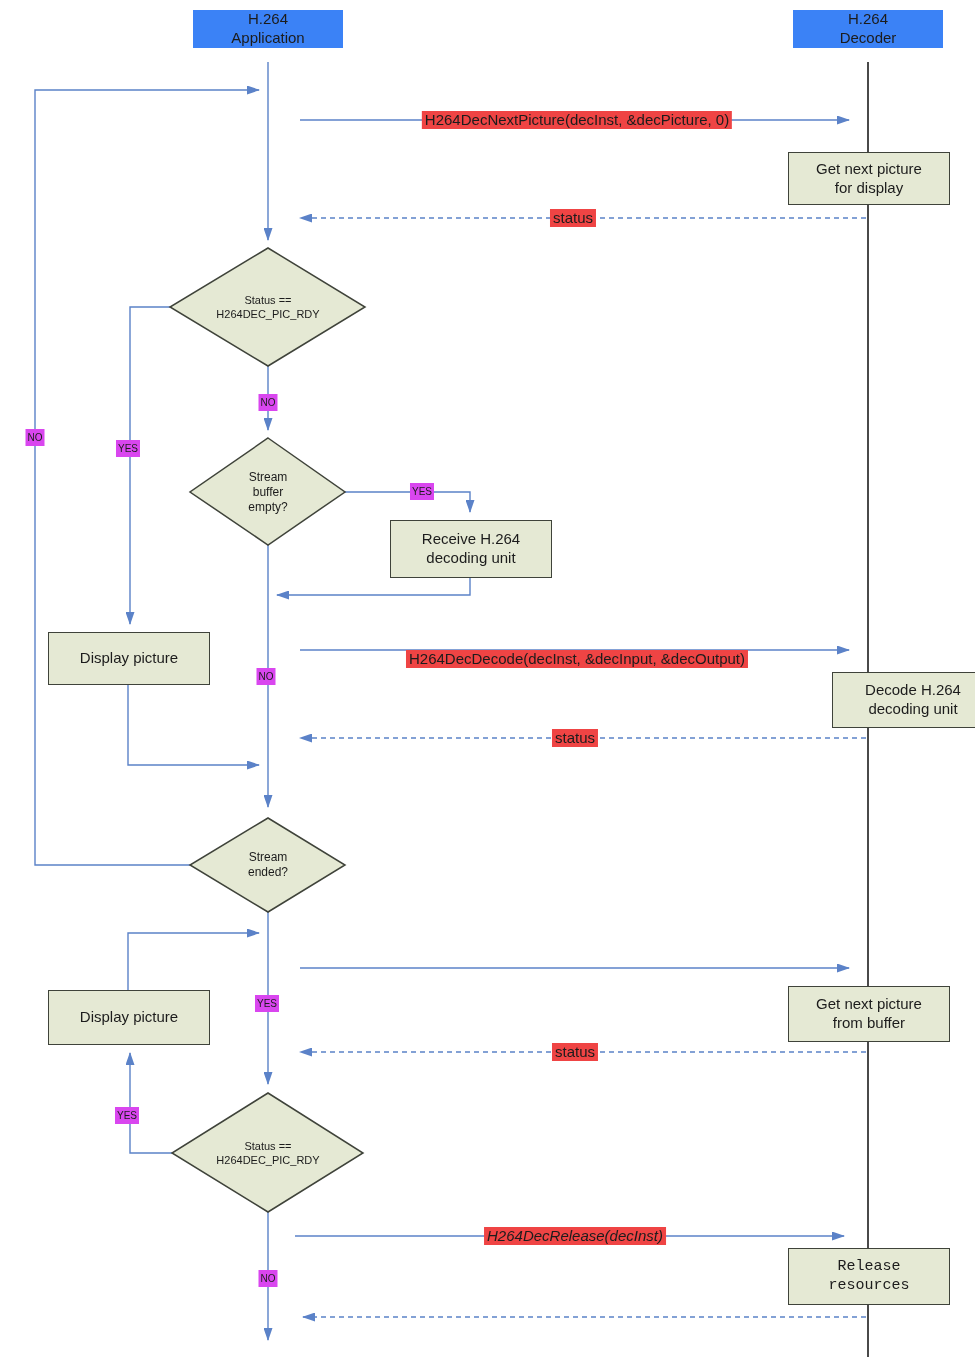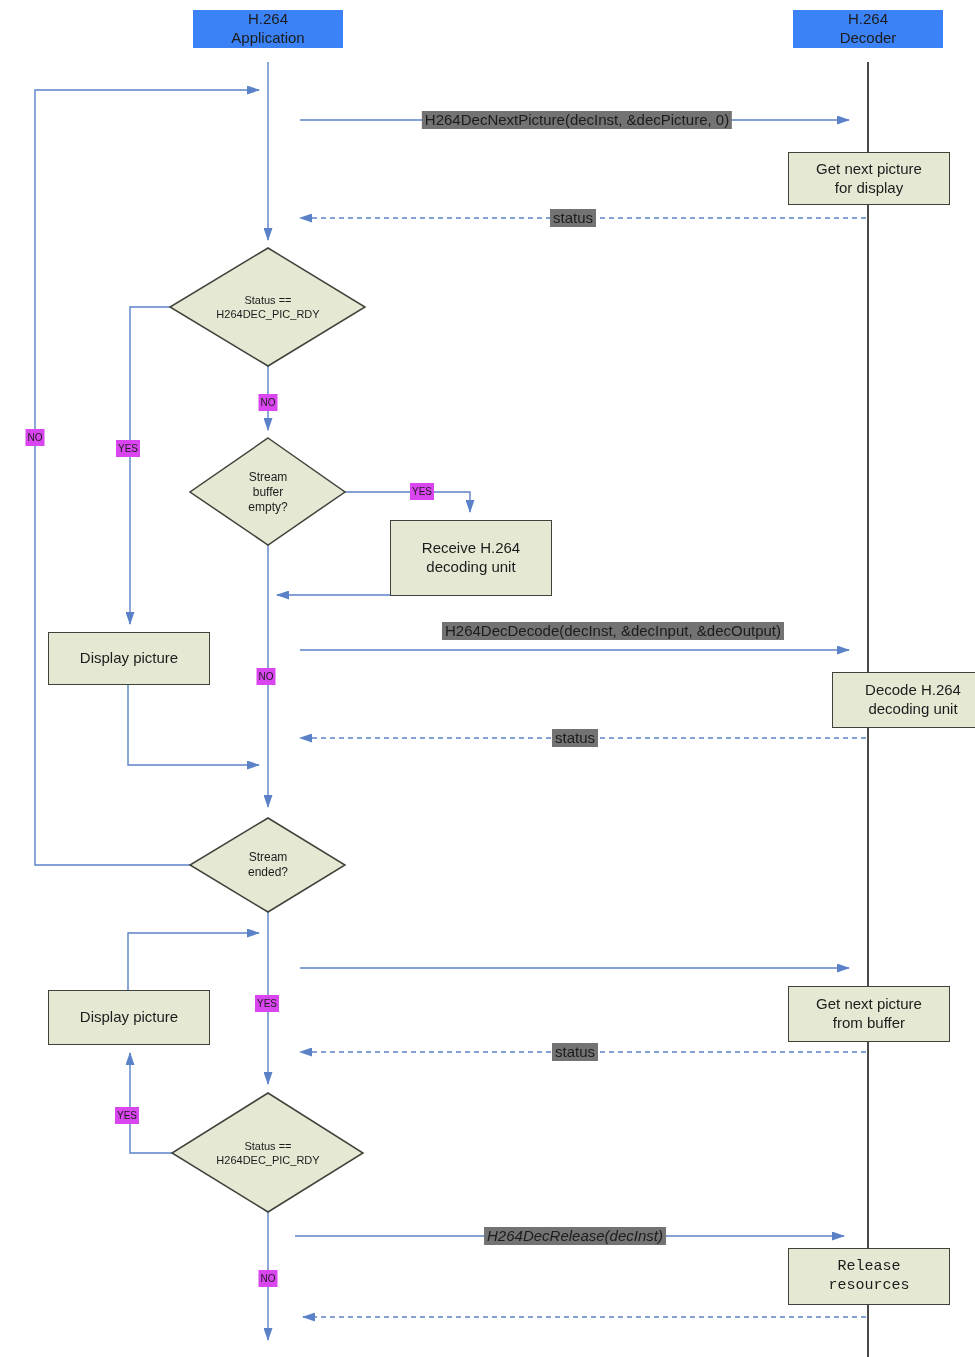--- a/index.html
+++ b/index.html
@@ -35,21 +35,21 @@
   .process {
     position: absolute; z-index: 2;
     background: var(--shape-fill);
     border: 1.5px solid var(--shape-border);
     display: flex; align-items: center; justify-content: center;
     text-align: center; font-size: 15px; line-height: 1.25;
     white-space: pre-line; color: var(--text);
   }
   .msg-label {
     position: absolute; z-index: 2; transform: translateX(-50%);
-    background: #737373; padding: 0 3px; font-size: 15px; line-height: 18px;
+    background: #ef4444; padding: 0 3px; font-size: 15px; line-height: 18px;
     white-space: nowrap; color: var(--text);
   }
   .branch-label {
     position: absolute; z-index: 2; transform: translateX(-50%);
     background: #d946ef; padding: 0 2px; font-size: 10px; line-height: 17px;
     color: var(--text);
   }
   .diamond-label {
     position: absolute; z-index: 2;
     display: flex; align-items: center; justify-content: center;
@@ -114,21 +114,21 @@
     <polygon class="shape" points="268,1093 363,1153 268,1212 172,1153"></polygon>
   </svg>
 
   <div class="abs actor-label" style="left:193px; top:10px;">H.264
 Application</div>
   <div class="abs actor-label" style="left:793px; top:10px;">H.264
 Decoder</div>
 
   <div class="process" style="left:788px; top:152px; width:162px; height:53px;">Get next picture
 for display</div>
-  <div class="process" style="left:390px; top:520px; width:162px; height:76px;">Receive H.264
+  <div class="process" style="left:390px; top:520px; width:162px; height:58px;">Receive H.264
 decoding unit</div>
   <div class="process" style="left:48px; top:632px; width:162px; height:53px;">Display picture</div>
   <div class="process" style="left:832px; top:672px; width:162px; height:56px;">Decode H.264
 decoding unit</div>
   <div class="process" style="left:788px; top:986px; width:162px; height:56px;">Get next picture
 from buffer</div>
   <div class="process" style="left:48px; top:990px; width:162px; height:55px;">Display picture</div>
   <div class="process" style="left:788px; top:1248px; width:162px; height:57px;font-family:Liberation Mono, monospace;">Release
 resources</div>
 
@@ -137,21 +137,21 @@
   <div class="diamond-label mid" style="left:218px; top:452px; width:100px; height:80px;">Stream
 buffer
 empty?</div>
   <div class="diamond-label mid" style="left:208px; top:842px; width:120px; height:46px;">Stream
 ended?</div>
   <div class="diamond-label small" style="left:188px; top:1123px; width:160px; height:60px;">Status ==
 H264DEC_PIC_RDY</div>
 
   <div class="msg-label" style="left:577px; top:111px;">H264DecNextPicture(decInst, &amp;decPicture, 0)</div>
   <div class="msg-label" style="left:573px; top:209px;">status</div>
-  <div class="msg-label" style="left:577px; top:622px;margin-left:36px;">H264DecDecode(decInst, &amp;decInput, &amp;decOutput)</div>
+  <div class="msg-label" style="left:577px; top:650px;">H264DecDecode(decInst, &amp;decInput, &amp;decOutput)</div>
   <div class="msg-label" style="left:575px; top:729px;">status</div>
   <div class="msg-label" style="left:575px; top:1043px;">status</div>
   <div class="msg-label" style="left:575px; top:1227px;font-style:italic;">H264DecRelease(decInst)</div>
 
   <div class="branch-label" style="left:35px; top:429px;">NO</div>
   <div class="branch-label" style="left:128px; top:440px;">YES</div>
   <div class="branch-label" style="left:268px; top:394px;">NO</div>
   <div class="branch-label" style="left:422px; top:483px;">YES</div>
   <div class="branch-label" style="left:266px; top:668px;">NO</div>
   <div class="branch-label" style="left:267px; top:995px;">YES</div>

